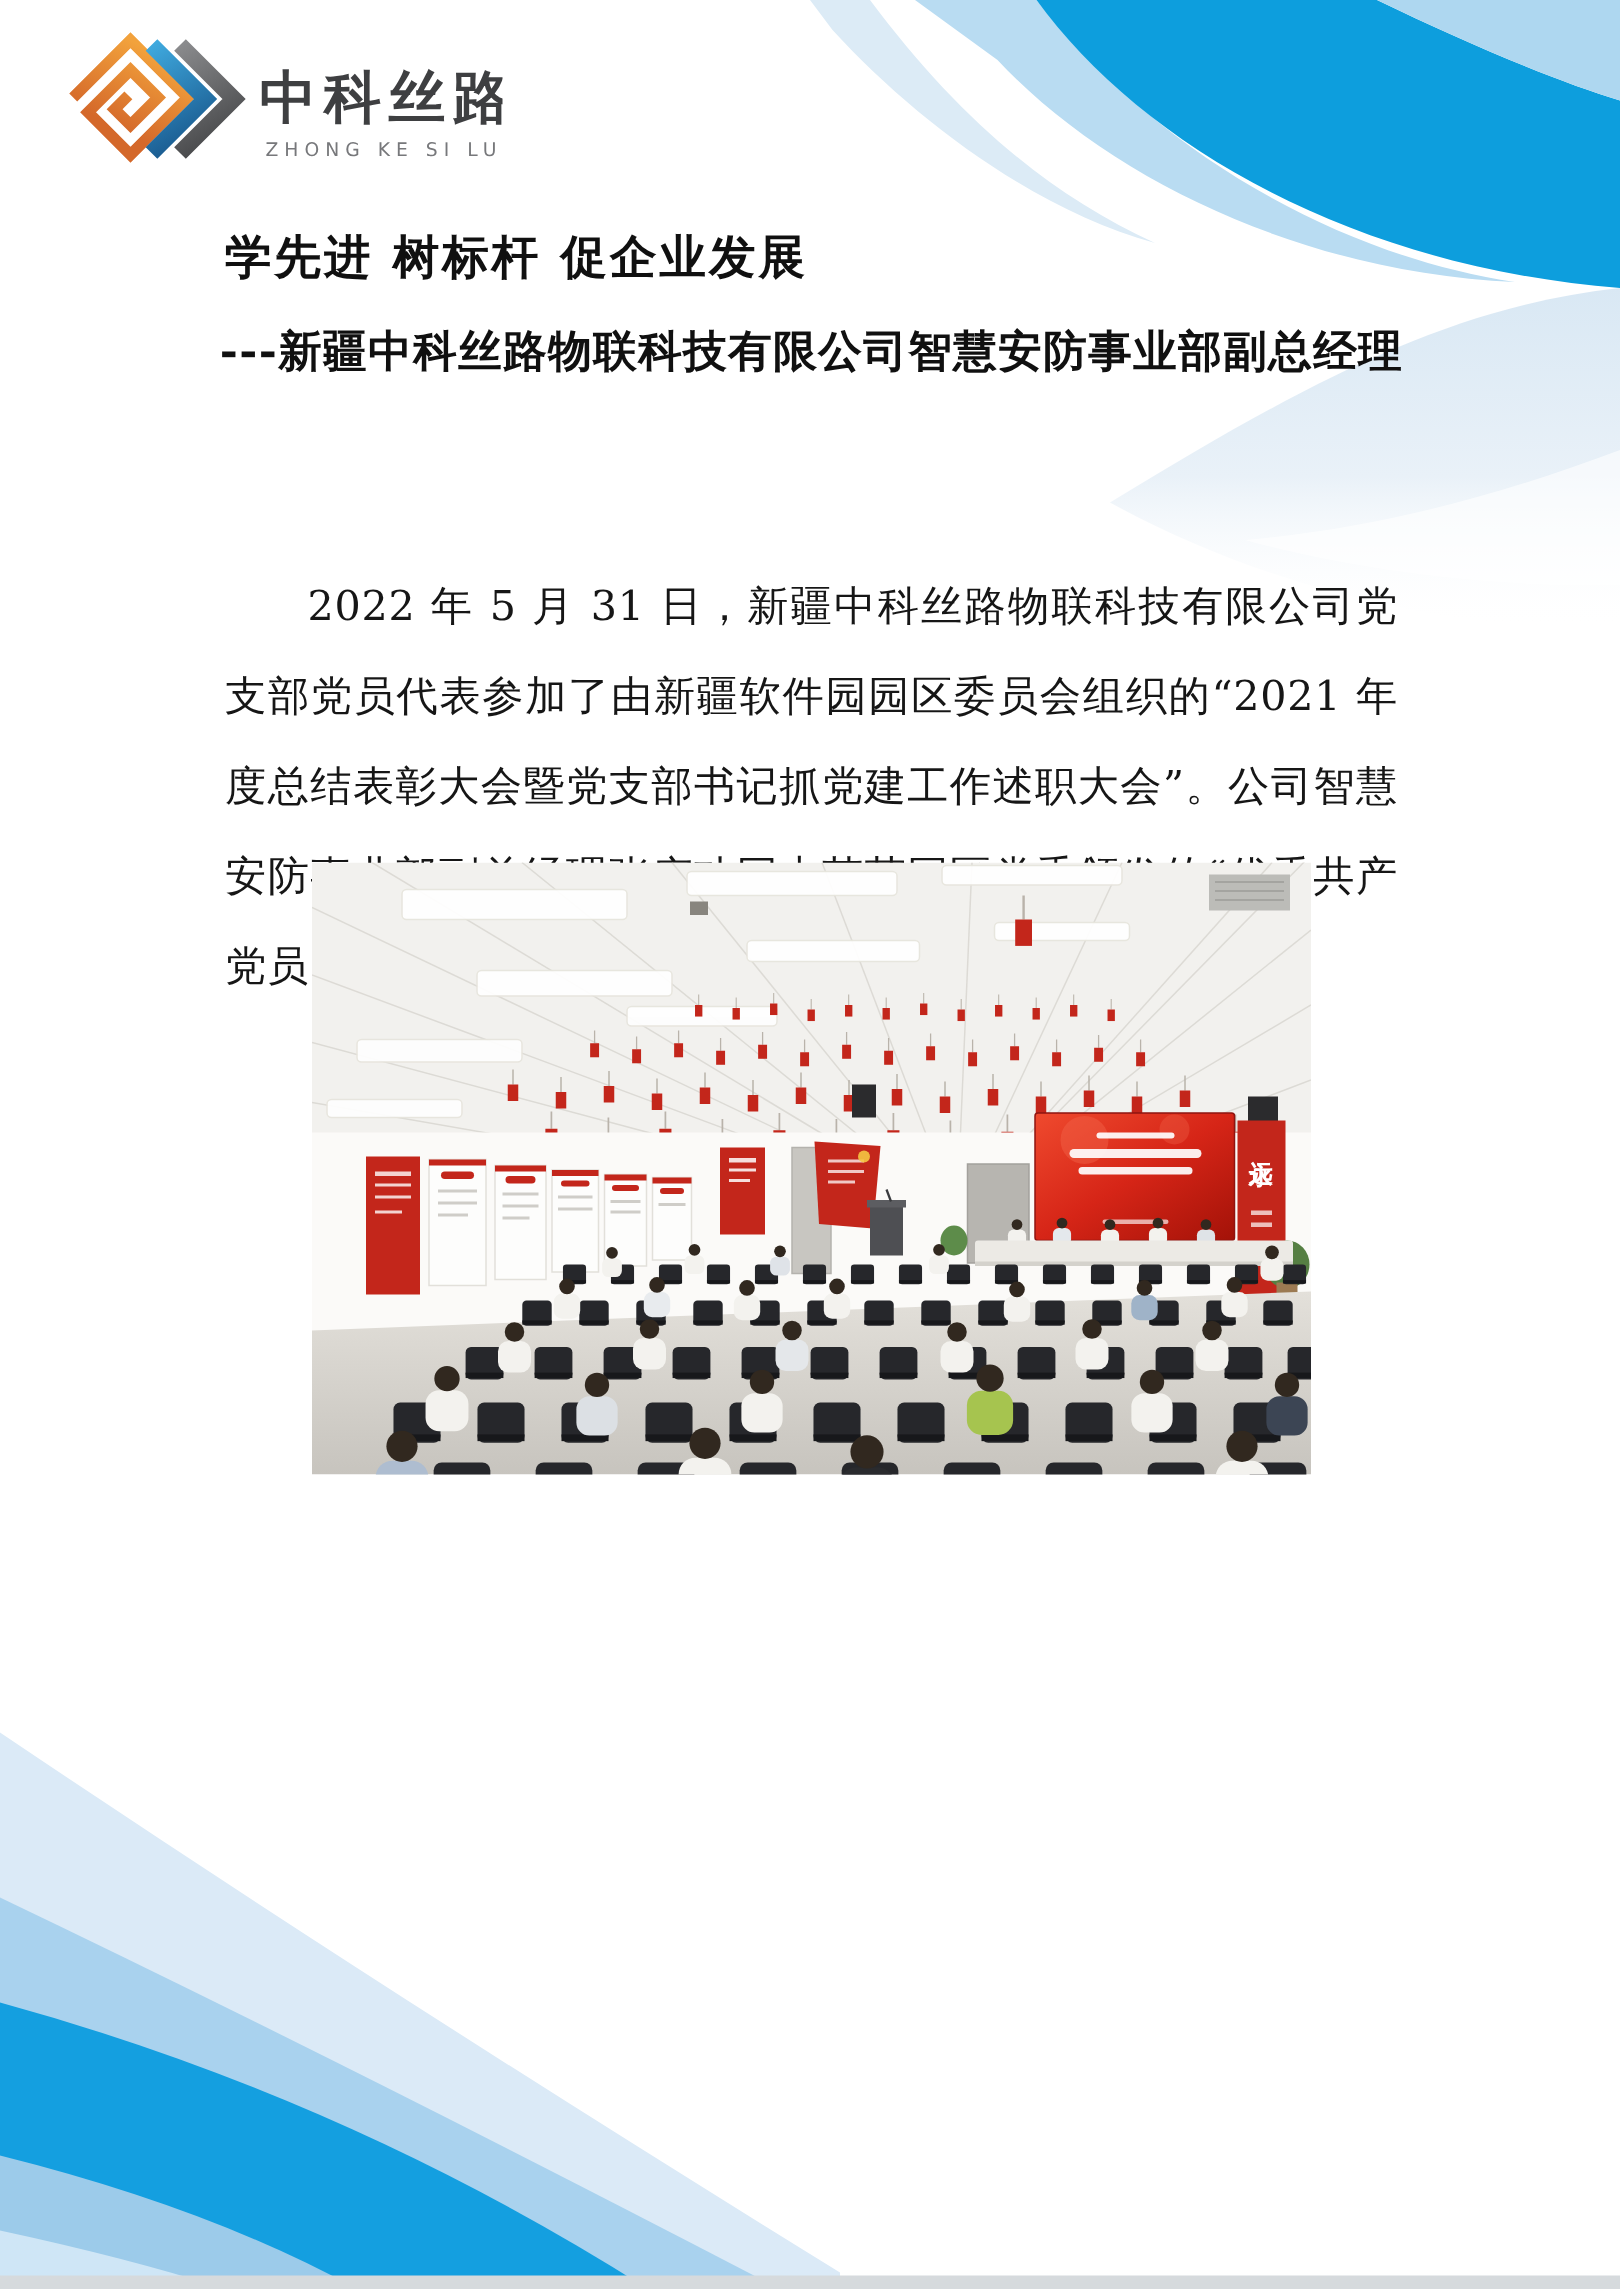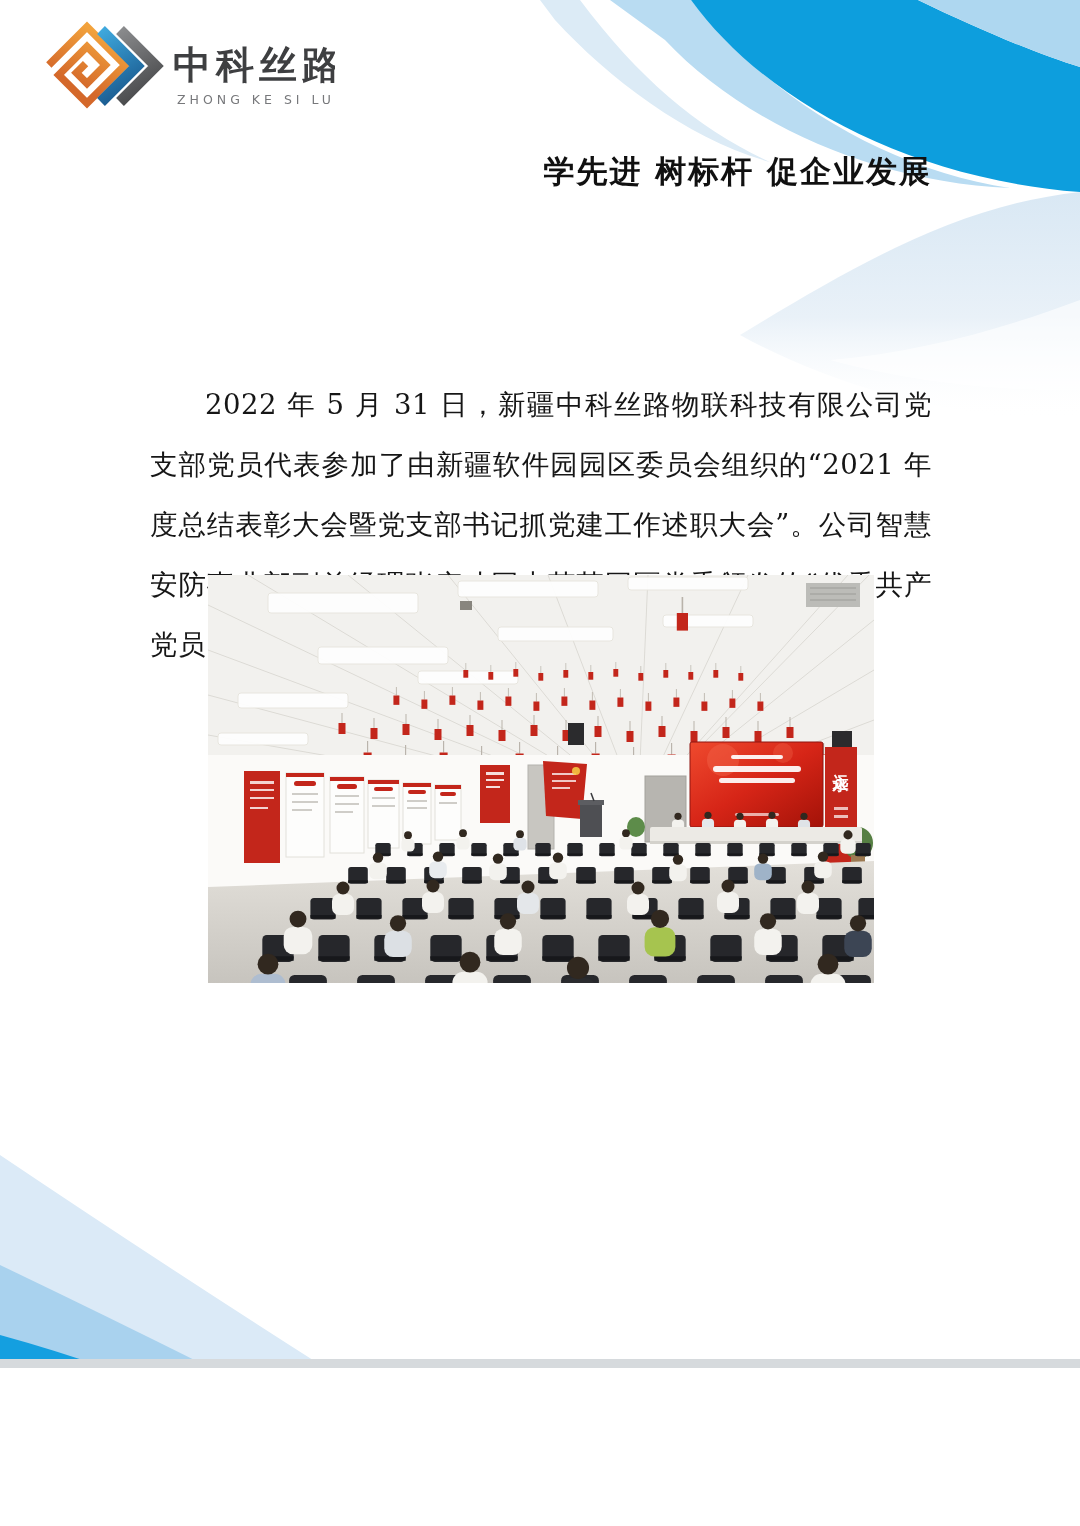--- a/index.html
+++ b/index.html
@@ -1,23 +1,23 @@
 <!DOCTYPE html>
 <html><head>
 <meta charset="utf-8">
 <style>
   html,body{margin:0;padding:0;background:#ffffff;}
   .page{
-    position:relative;width:1080px;height:1368px;background:#ffffff;overflow:hidden;
+    position:relative;width:1080px;height:1526px;background:#ffffff;overflow:hidden;
     font-family:"DejaVu Serif","Liberation Serif",serif;color:#141414;
   }
   .deco{position:absolute;pointer-events:none;}
   .logo{position:absolute;left:25px;top:8px;width:310px;height:108px;}
   .article-title{
-    position:absolute;left:150px;top:130px;width:782px;text-align:right;
+    position:absolute;left:150px;top:130px;width:782px;text-align:left;
     font-size:31px;font-weight:bold;letter-spacing:2px;color:#101010;
   }
   .article-subtitle1{
     position:absolute;left:120px;top:186px;width:842px;text-align:center;
     font-size:29px;font-weight:bold;letter-spacing:1px;color:#101010;
   }
   .article-subtitle2{
     position:absolute;left:150px;top:241px;width:782px;text-align:center;
     font-size:29px;font-weight:bold;letter-spacing:1px;color:#101010;
   }
@@ -87,20 +87,21 @@
         <path d="M -27,27 L -27,-27 L 27,-27 L 27,27 L -13,27 L -13,-13 L 13,-13 L 13,13 L -2,13 L -2,0" fill="none" stroke="url(#orG)" stroke-width="7.5"></path>
       </g>
       <path d="M 76,22 L 112,58 L 76,94" fill="none" stroke="url(#blG)" stroke-width="11"></path>
       <path d="M 95,22 L 131,58 L 95,94" fill="none" stroke="url(#grG)" stroke-width="11"></path>
       <text x="148" y="70" font-size="38" font-weight="bold" fill="#3e3f41" letter-spacing="5" font-family="'DejaVu Sans','Liberation Sans',sans-serif">中科丝路</text>
       <text x="152" y="96" font-size="12.5" fill="#77787b" letter-spacing="4" font-family="'DejaVu Sans','Liberation Sans',sans-serif">ZHONG KE SI LU</text>
     </svg>
   </div>
 
   <h1 class="article-title">学先进 树标杆 促企业发展</h1>
+  <p class="article-subtitle1">---新疆中科丝路物联科技有限公司智慧安防事业部副总经理</p>
   <p class="para para1">2022 年 5 月 31 日，新疆中科丝路物联科技有限公司党支部党员代表参加了由新疆软件园园区委员会组织的“2021 年度总结表彰大会暨党支部书记抓党建工作述职大会”。公司智慧安防事业部副总经理张庆功同志荣获园区党委颁发的“优秀共产党员”荣誉称号。</p>
 
   <svg class="photo" viewBox="0 0 666 408">
     <defs>
       <linearGradient id="ledGrad" x1="0" y1="0" x2="1" y2="1">
         <stop offset="0" stop-color="#ef4a2e"></stop>
           <stop offset="0.5" stop-color="#d62517"></stop>
           <stop offset="1" stop-color="#a31208"></stop>
       </linearGradient>
       <linearGradient id="floorGrad" x1="0" y1="0" x2="0" y2="1">

